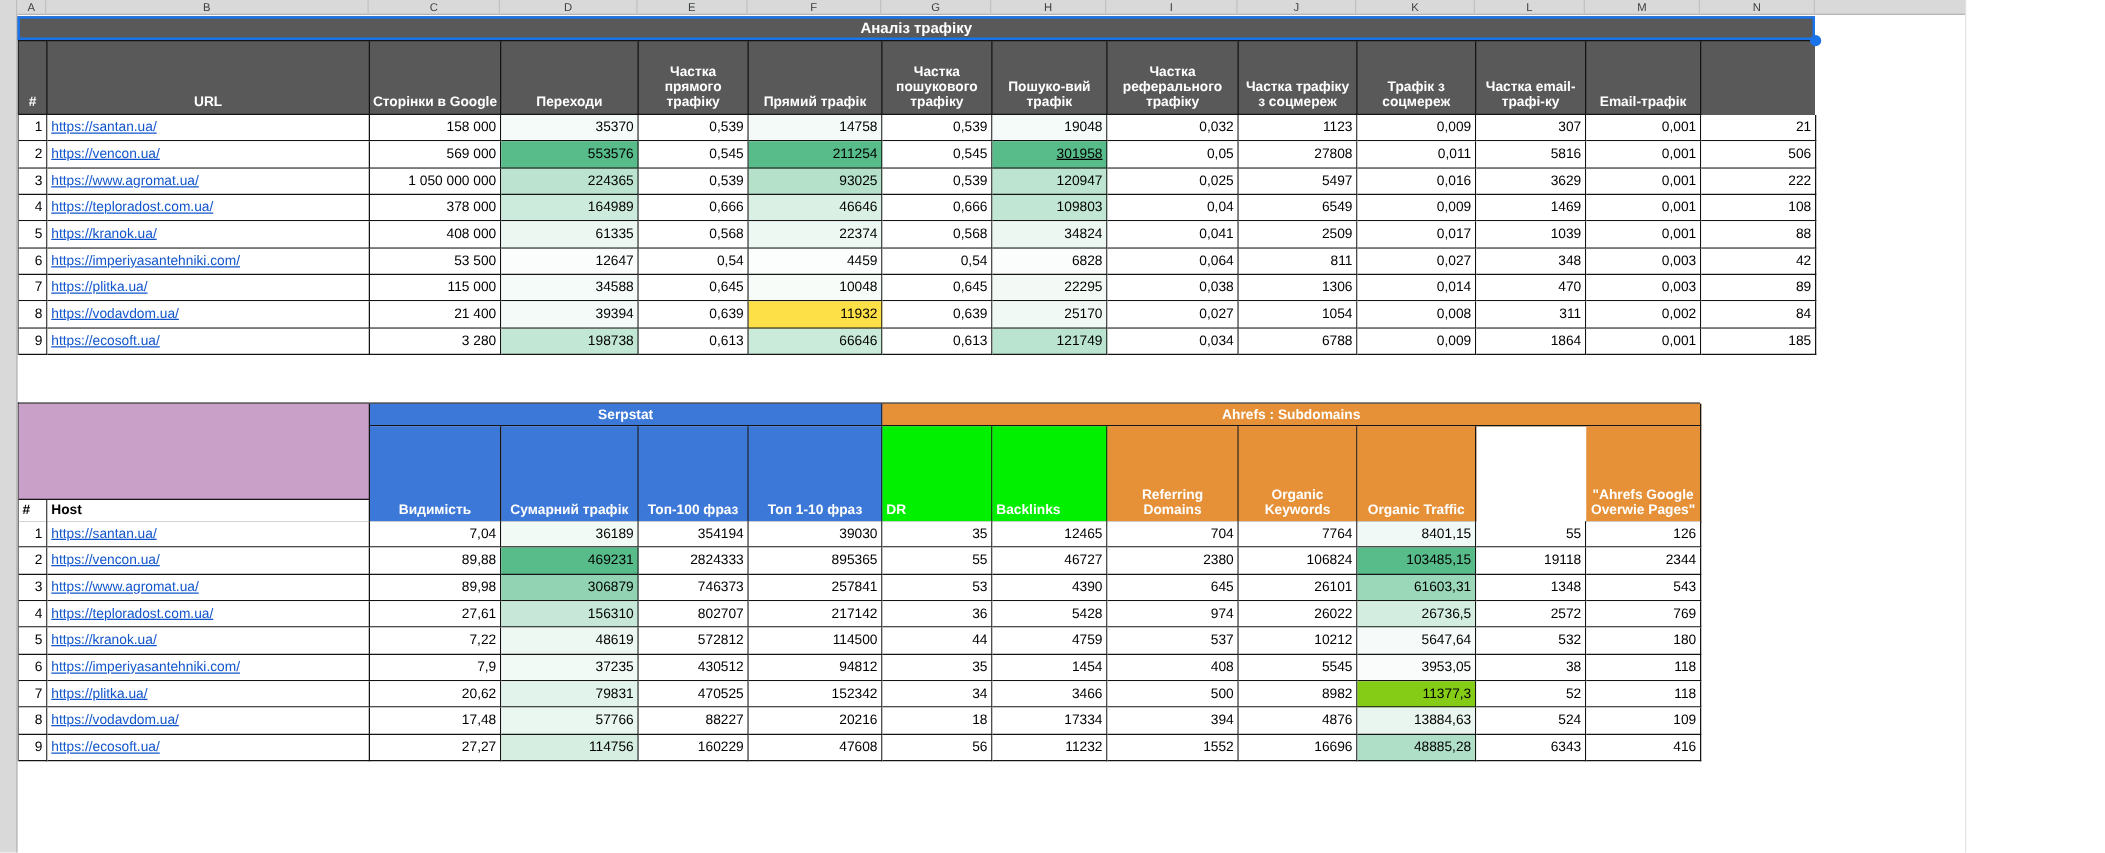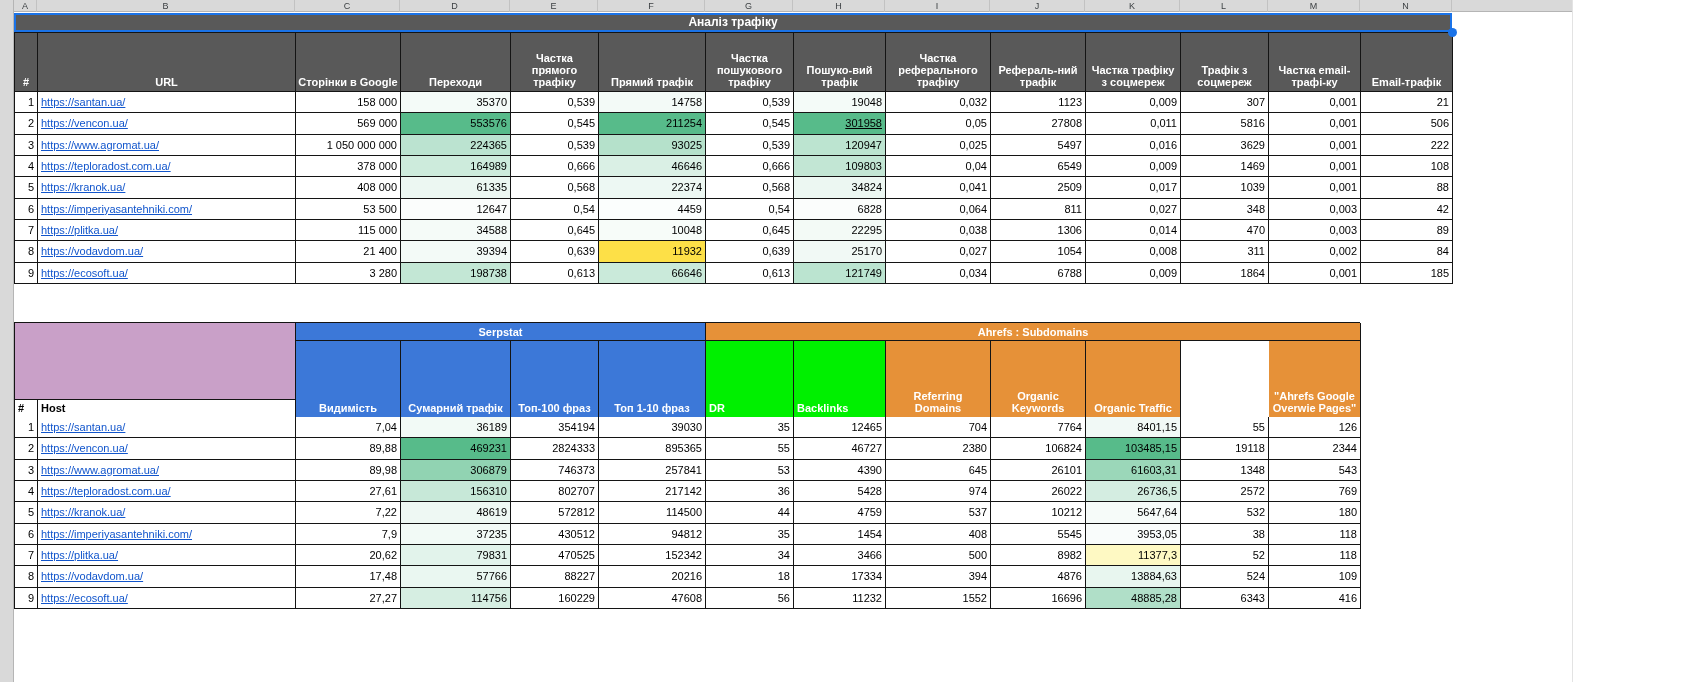--- a/index.html
+++ b/index.html
@@ -81,21 +81,20 @@
 <div id="t1-header">
     <div class="h1cell">#</div>
     <div class="h1cell">URL</div>
     <div class="h1cell">Сторінки в Google</div>
     <div class="h1cell">Переходи</div>
     <div class="h1cell">Частка прямого трафіку</div>
     <div class="h1cell">Прямий трафік</div>
     <div class="h1cell">Частка пошукового трафіку</div>
     <div class="h1cell">Пошуко-вий трафік</div>
     <div class="h1cell">Частка реферального трафіку</div>
-    <div class="h1cell">Рефераль-ний трафік</div>
     <div class="h1cell">Частка трафіку з соцмереж</div>
     <div class="h1cell">Трафік з соцмереж</div>
     <div class="h1cell">Частка email-трафі-ку</div>
     <div class="h1cell">Email-трафік</div>
   </div>
 <div id="t1-body">
     <div class="grid-row">
       <div class="cell num">1</div>
       <div class="cell urlcell"><a href="#">https://santan.ua/</a></div>
       <div class="cell num">158 000</div>
@@ -355,21 +354,21 @@
       <div class="cell num">7</div>
       <div class="cell urlcell"><a href="#">https://plitka.ua/</a></div>
       <div class="cell num">20,62</div>
       <div class="cell num" style="background: rgb(226, 243, 235);">79831</div>
       <div class="cell num">470525</div>
       <div class="cell num">152342</div>
       <div class="cell num">34</div>
       <div class="cell num">3466</div>
       <div class="cell num">500</div>
       <div class="cell num">8982</div>
-      <div class="cell num" style="background: #fef9c3;">11377,3</div>
+      <div class="cell num" style="background: #84cc16;">11377,3</div>
       <div class="cell num">52</div>
       <div class="cell num">118</div>
     </div>
     <div class="grid-row">
       <div class="cell num">8</div>
       <div class="cell urlcell"><a href="#">https://vodavdom.ua/</a></div>
       <div class="cell num">17,48</div>
       <div class="cell num" style="background: rgb(234, 247, 241);">57766</div>
       <div class="cell num">88227</div>
       <div class="cell num">20216</div>

